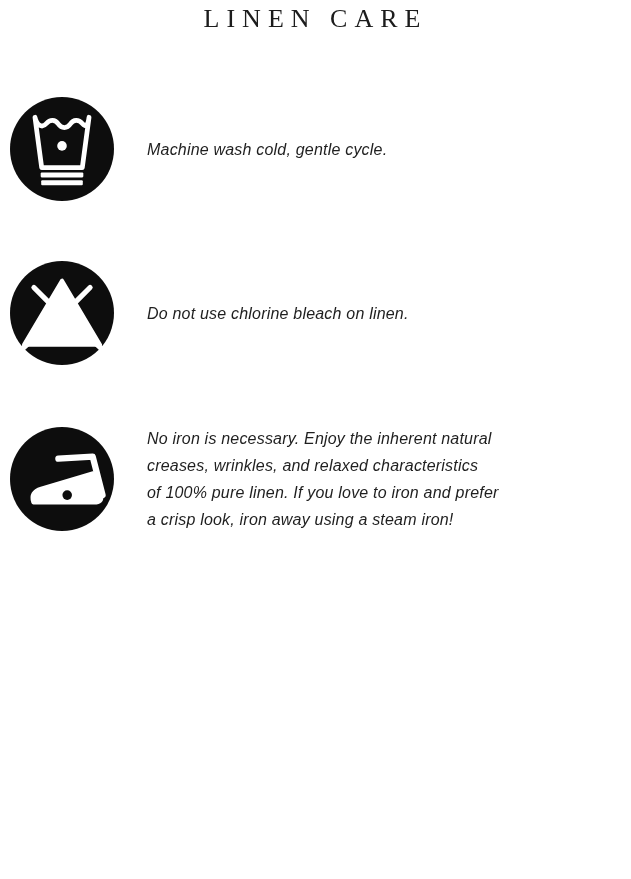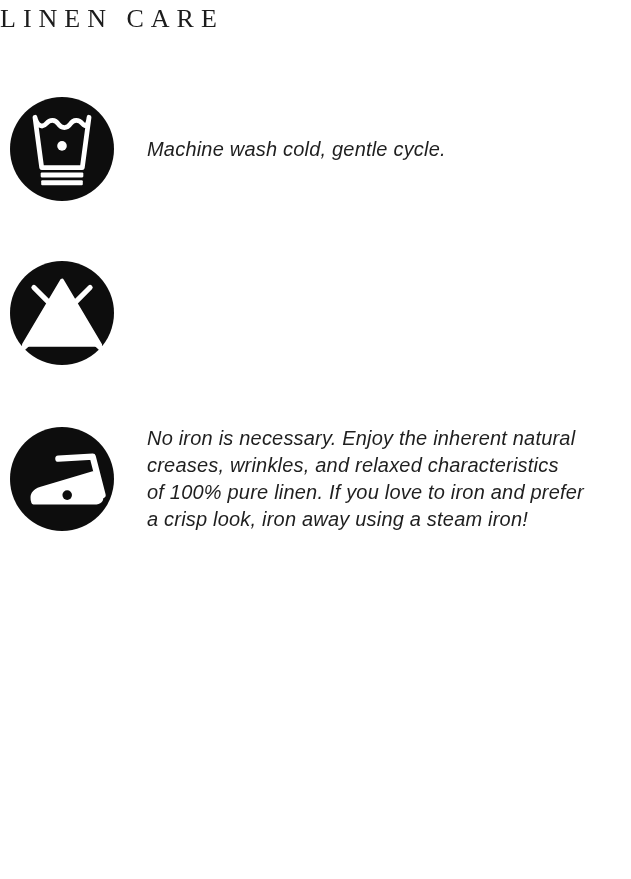--- a/index.html
+++ b/index.html
@@ -10,20 +10,21 @@
   body {
     width: 631px;
     height: 879px;
     overflow: hidden;
     font-family: "Liberation Sans", sans-serif;
     color: var(--text-color, #1f1f1f);
   }
   .page-title {
     margin: 0;
     padding-top: 3px;
+    text-align: center;
     font-family: "Liberation Serif", serif;
     font-weight: 400;
     font-size: 26px;
     line-height: 32px;
     letter-spacing: 7px;
     color: #1c1c1c;
   }
   .rows {
     padding: 62px 8px 0 10px;
   }
@@ -41,21 +42,21 @@
   .badge svg { display: block; }
   .badge .bg   { fill: var(--icon-bg, #0d0d0d); }
   .badge .glyph-stroke { stroke: var(--icon-fg, #ffffff); fill: none; }
   .badge .glyph-fill   { fill: var(--icon-fg, #ffffff); }
   .badge .glyph-fillstroke { fill: var(--icon-fg, #ffffff); stroke: var(--icon-fg, #ffffff); }
   .badge .hole { fill: var(--icon-bg, #0d0d0d); }
   .desc {
     margin: 0 0 0 33px;
     max-width: 482px;
     font-style: italic;
-    font-size: 20px;
+    font-size: 16px;
     line-height: 27px;
     letter-spacing: 0.2px;
     color: var(--text-color, #1f1f1f);
     white-space: pre-line;
   }
 </style>
 </head>
 <body>
 
 <h1 class="page-title">LINEN CARE</h1>
@@ -81,20 +82,21 @@
         <circle class="bg" cx="50" cy="50" r="50"></circle>
         <g class="glyph-stroke" stroke-width="5" stroke-linecap="round">
           <line x1="23" y1="25.5" x2="38" y2="40.5"></line>
           <line x1="77" y1="25.5" x2="62" y2="40.5"></line>
           <line x1="8.5" y1="87.5" x2="21" y2="76"></line>
           <line x1="91.5" y1="87.5" x2="79" y2="76"></line>
         </g>
         <path class="glyph-fillstroke" stroke-width="4" stroke-linejoin="round" d="M50 19 L13.5 80.5 L86.5 80.5 Z"></path>
       </svg>
     </div>
+    <p class="desc">Do not use chlorine bleach on linen.</p>
   </div>
 
 
   <div class="care-row">
     <div class="badge">
       <svg viewBox="0 0 100 100" width="104" height="104" aria-hidden="true">
         <circle class="bg" cx="50" cy="50" r="50"></circle>
         <path class="glyph-fillstroke" stroke-width="4" stroke-linejoin="round" d="M22.5 72.5 Q19 62.5 30 59.3 L80 44.5 L87.5 66 Q89 72.5 81 72.5 Z"></path>
         <path class="glyph-stroke" stroke-width="6" stroke-linecap="round" stroke-linejoin="round" d="M46.5 30.5 L79.5 28.5 L89 65.5"></path>
         <circle class="hole" cx="55" cy="65.5" r="4.6"></circle>

